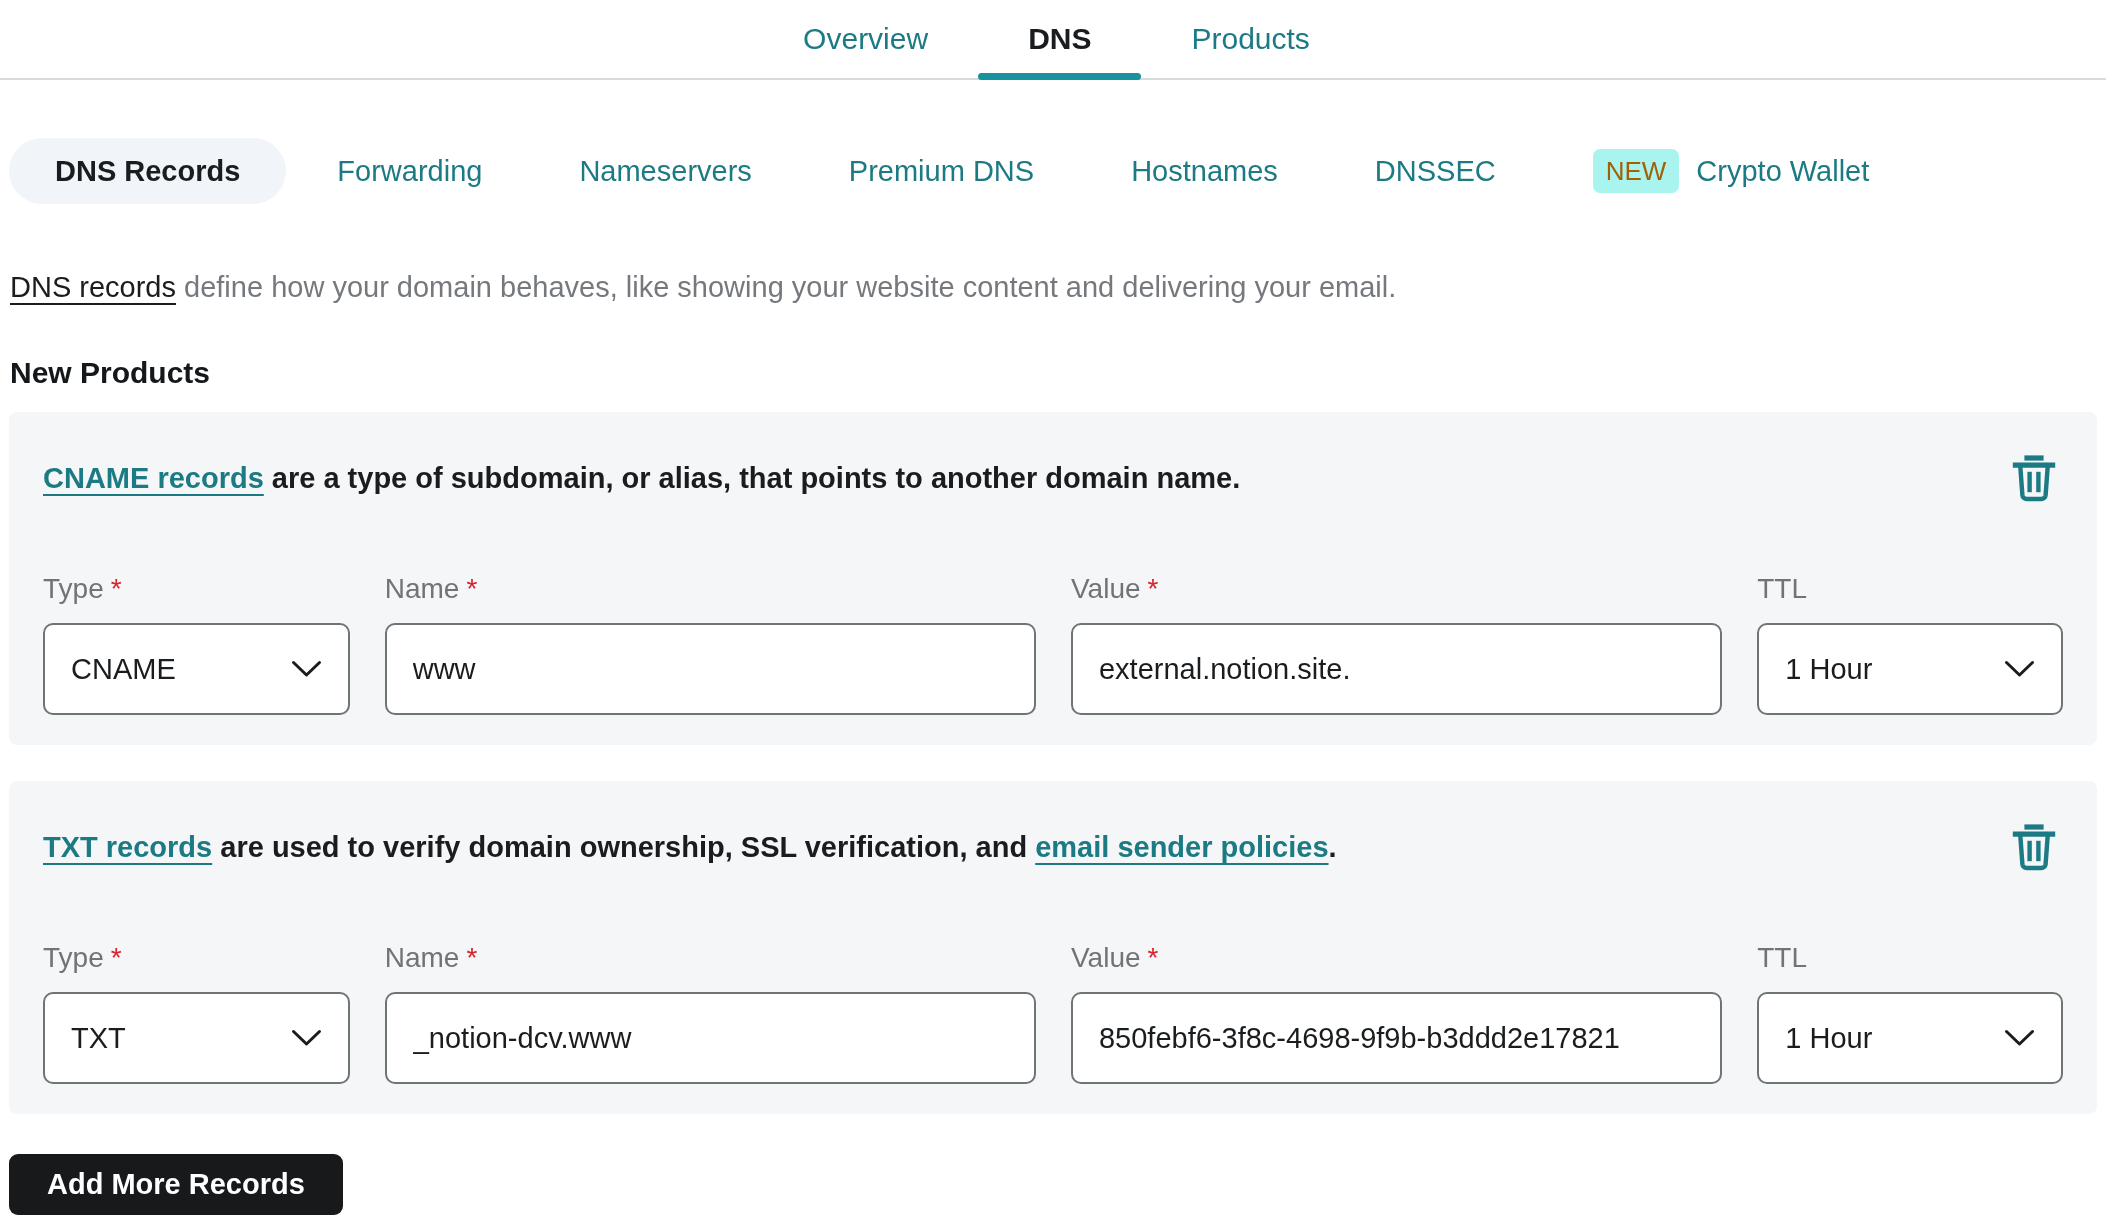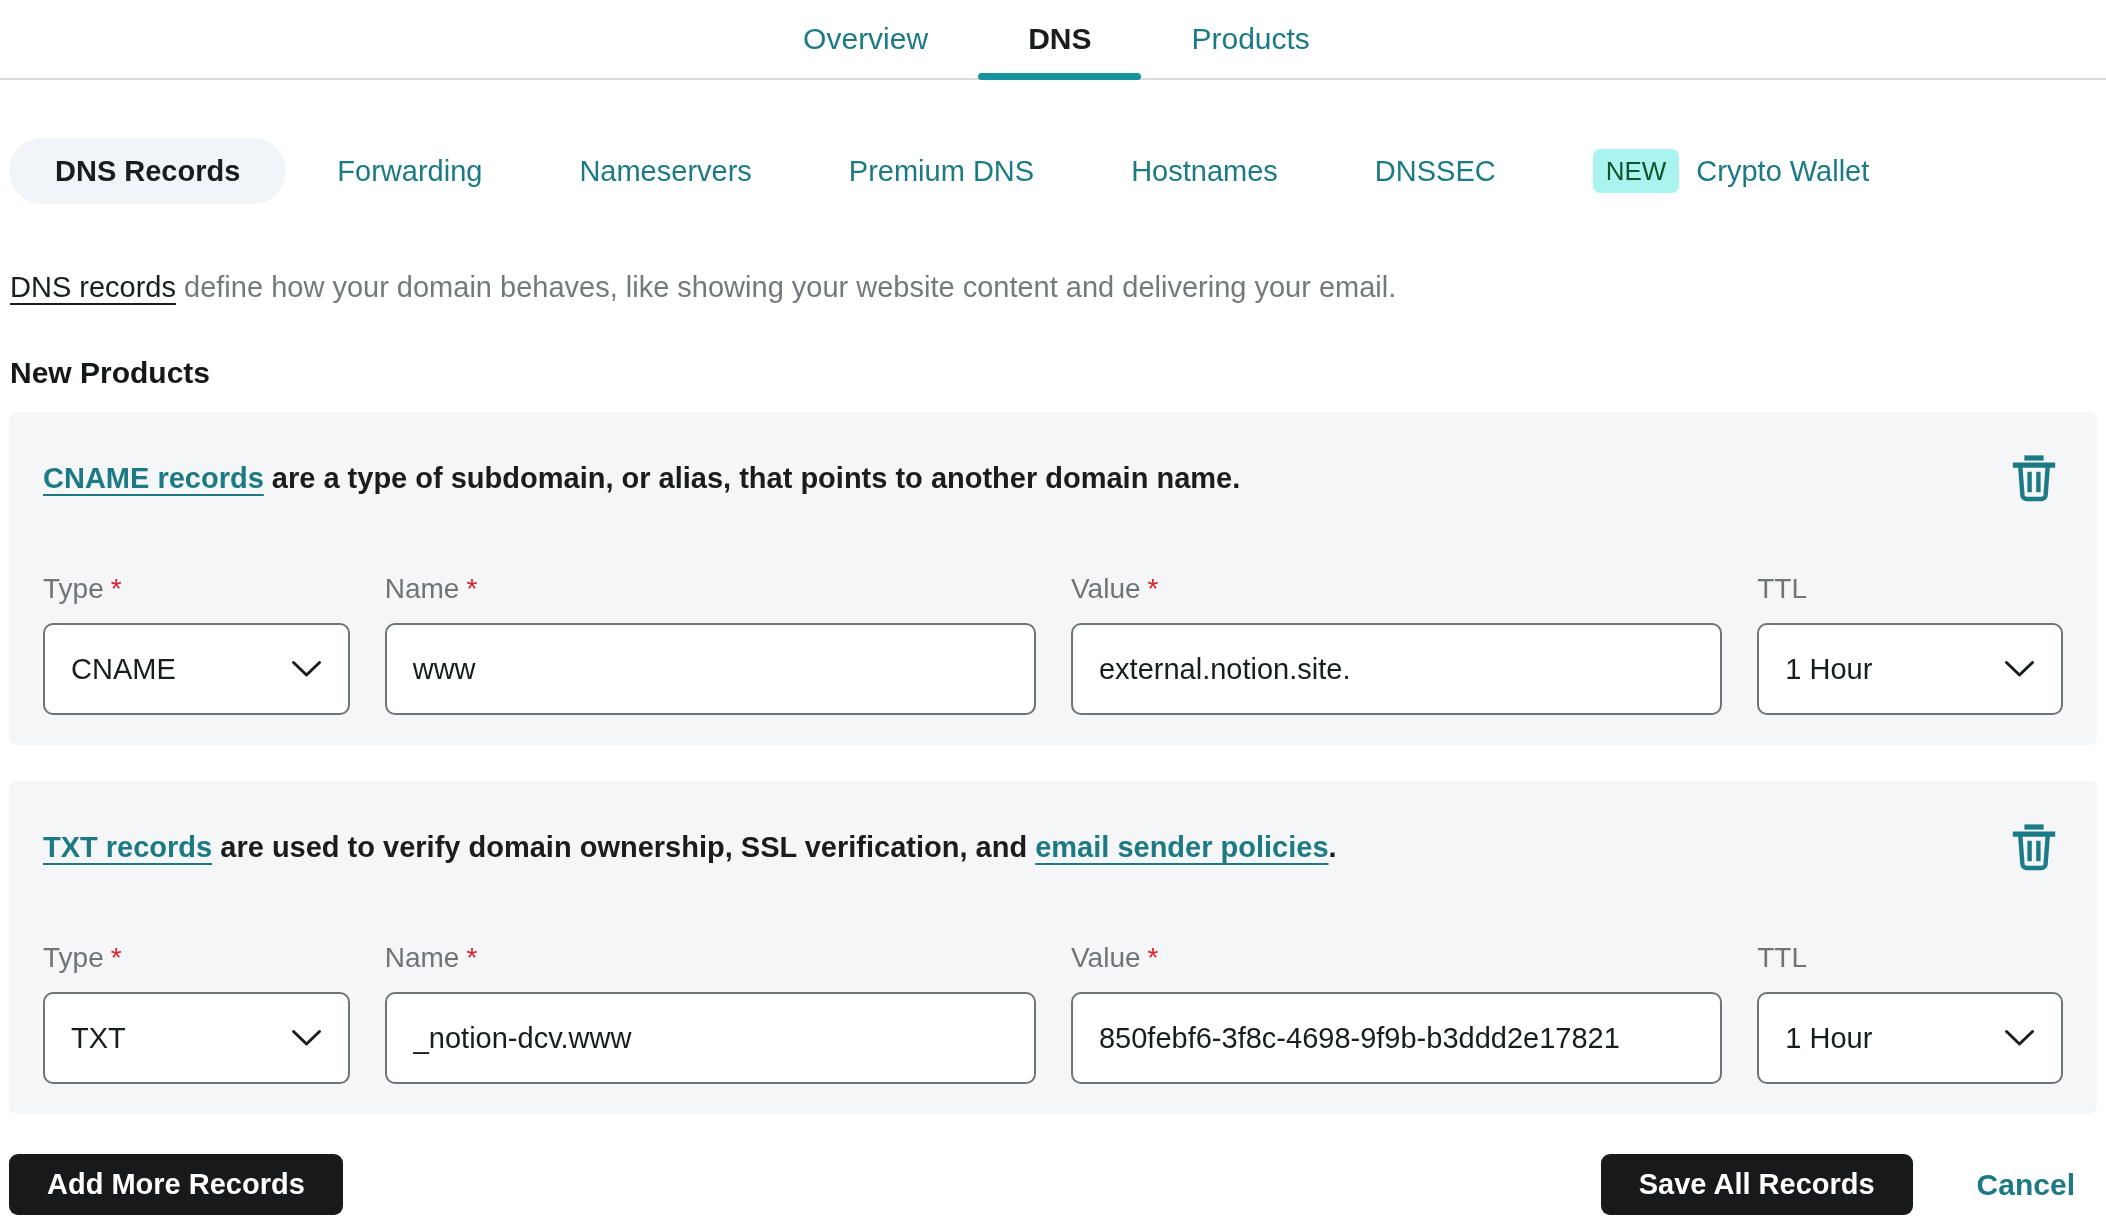--- a/index.html
+++ b/index.html
@@ -25,21 +25,21 @@
   }
   
   .tabbar{display:flex;align-items:stretch;height:80px;border-bottom:2px solid var(--rule);padding-left:7px;justify-content:center;}
   .tab{position:relative;display:flex;align-items:center;padding:0 50px;font-size:30px;color:var(--teal);cursor:pointer;}
   .tab.active{color:var(--ink);font-weight:bold;}
   .tab.active::after{content:"";position:absolute;left:0;right:0;bottom:-2px;height:7px;background:var(--teal-underline);border-radius:4px;}
   
   .subtabs{display:flex;align-items:center;gap:5px;margin:58px 0 0 9px;}
   .subtab{display:flex;align-items:center;height:66px;padding:0 46px;font-size:29px;color:var(--teal);cursor:pointer;white-space:nowrap;}
   .subtab.active{background:var(--pill-bg);border-radius:34px;color:var(--ink);font-weight:bold;}
-  .new-badge{display:inline-block;background:var(--badge-bg);color:#14532d;font-size:26px;line-height:1;padding:9px 13px;border-radius:7px;margin-right:17px;}
+  .new-badge{display:inline-block;background:var(--badge-bg);color:#a16207;font-size:26px;line-height:1;padding:9px 13px;border-radius:7px;margin-right:17px;}
   
   .desc{margin:64px 10px 0;font-size:29px;line-height:38px;color:var(--desc-gray);}
   .desc a{color:var(--ink);text-decoration:underline;text-decoration-thickness:2px;text-underline-offset:6px;cursor:pointer;}
   .section-title{margin:50px 10px 22px;font-size:30px;font-weight:bold;color:#14181a;}
   
   .card{margin:0 9px;background:var(--card-bg);border-radius:8px;padding:34px 34px 30px;}
   .card + .card{margin-top:36px;}
   .card-head{display:flex;justify-content:space-between;align-items:flex-start;}
   .card-intro{margin:12px 0 0;font-size:29px;line-height:40px;color:var(--ink);font-weight:bold;}
   .card-intro a{color:var(--teal);text-decoration:underline;text-decoration-thickness:2px;text-underline-offset:6px;cursor:pointer;}
@@ -172,17 +172,13 @@
         <svg class="chev" width="31" height="18" viewBox="0 0 31 18" fill="none" stroke="#1a1d1f" stroke-width="3" stroke-linecap="round" stroke-linejoin="round">
             <path d="M2.5 2.5 L15.5 15 L28.5 2.5"></path>
           </svg>
       </div>
     </div>
   </div>
 </section>
 
 <div class="actions">
   <button class="btn">Add More Records</button>
-  <div class="actions-right">
-    <button class="btn">Save All Records</button>
-    <a class="cancel-link">Cancel</a>
-  </div>
 </div>
 
 </body></html>

